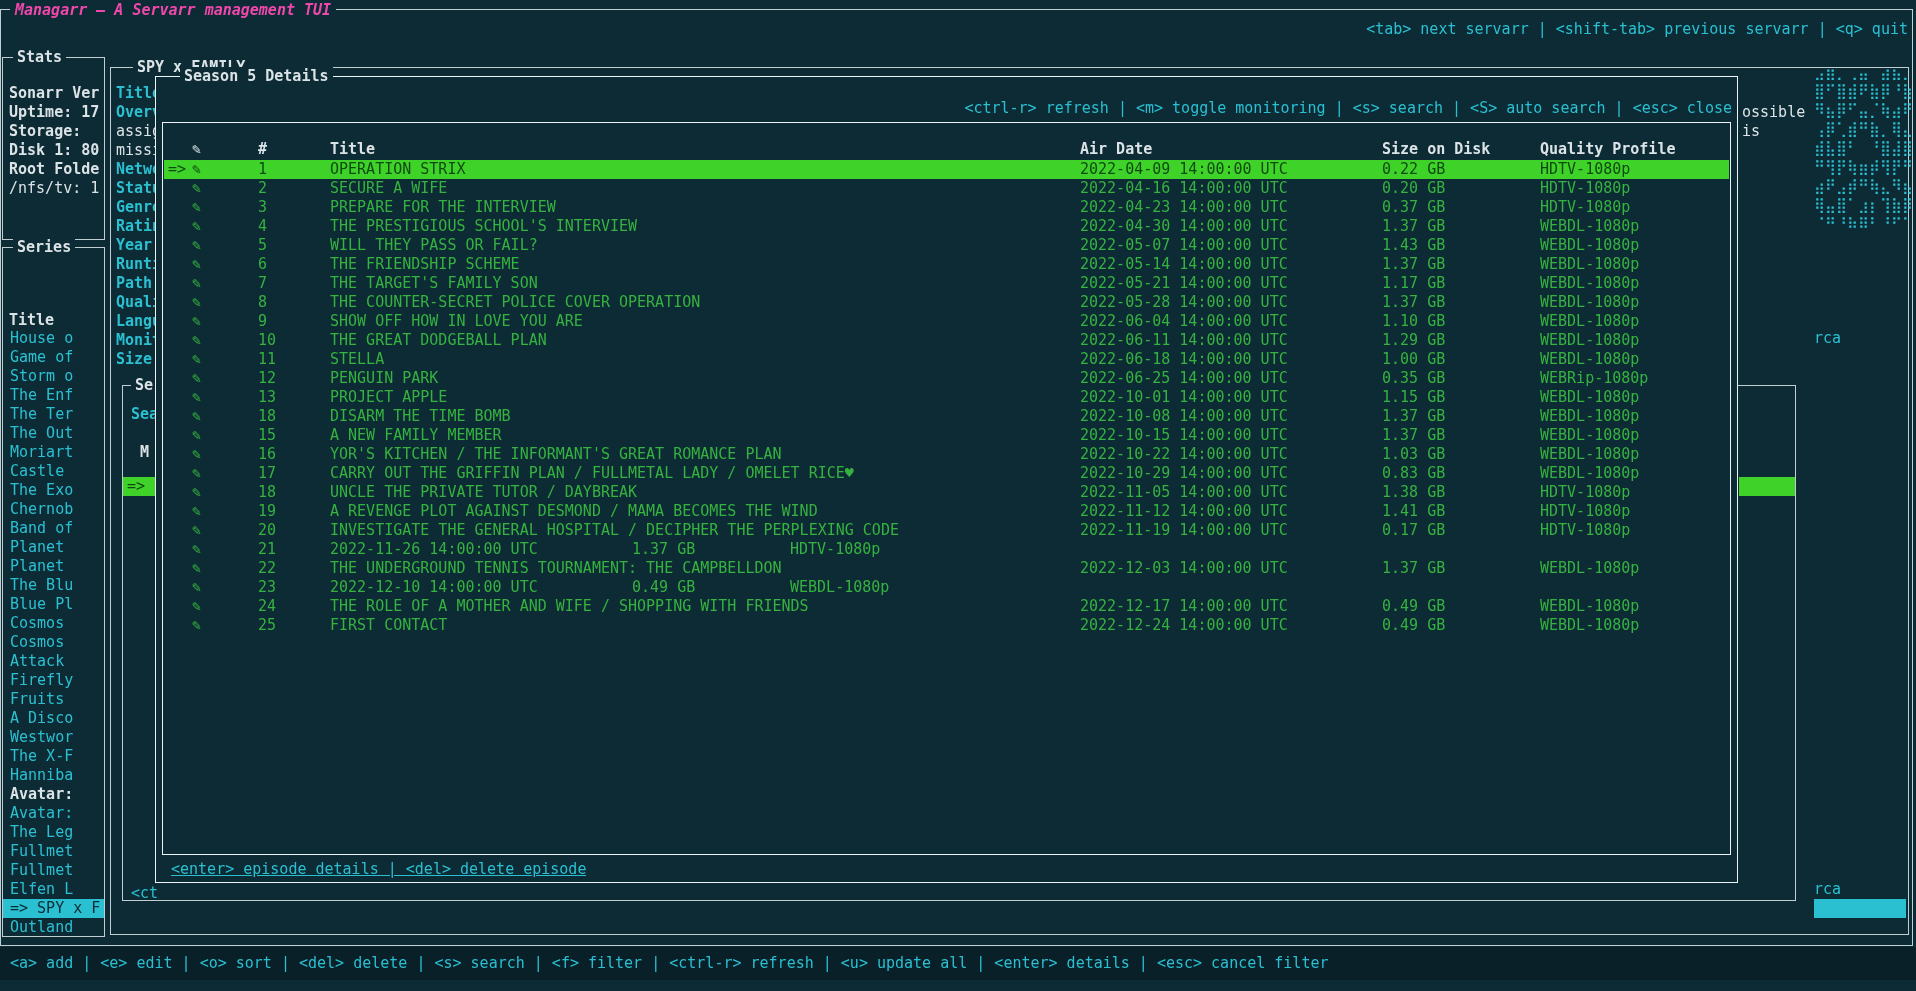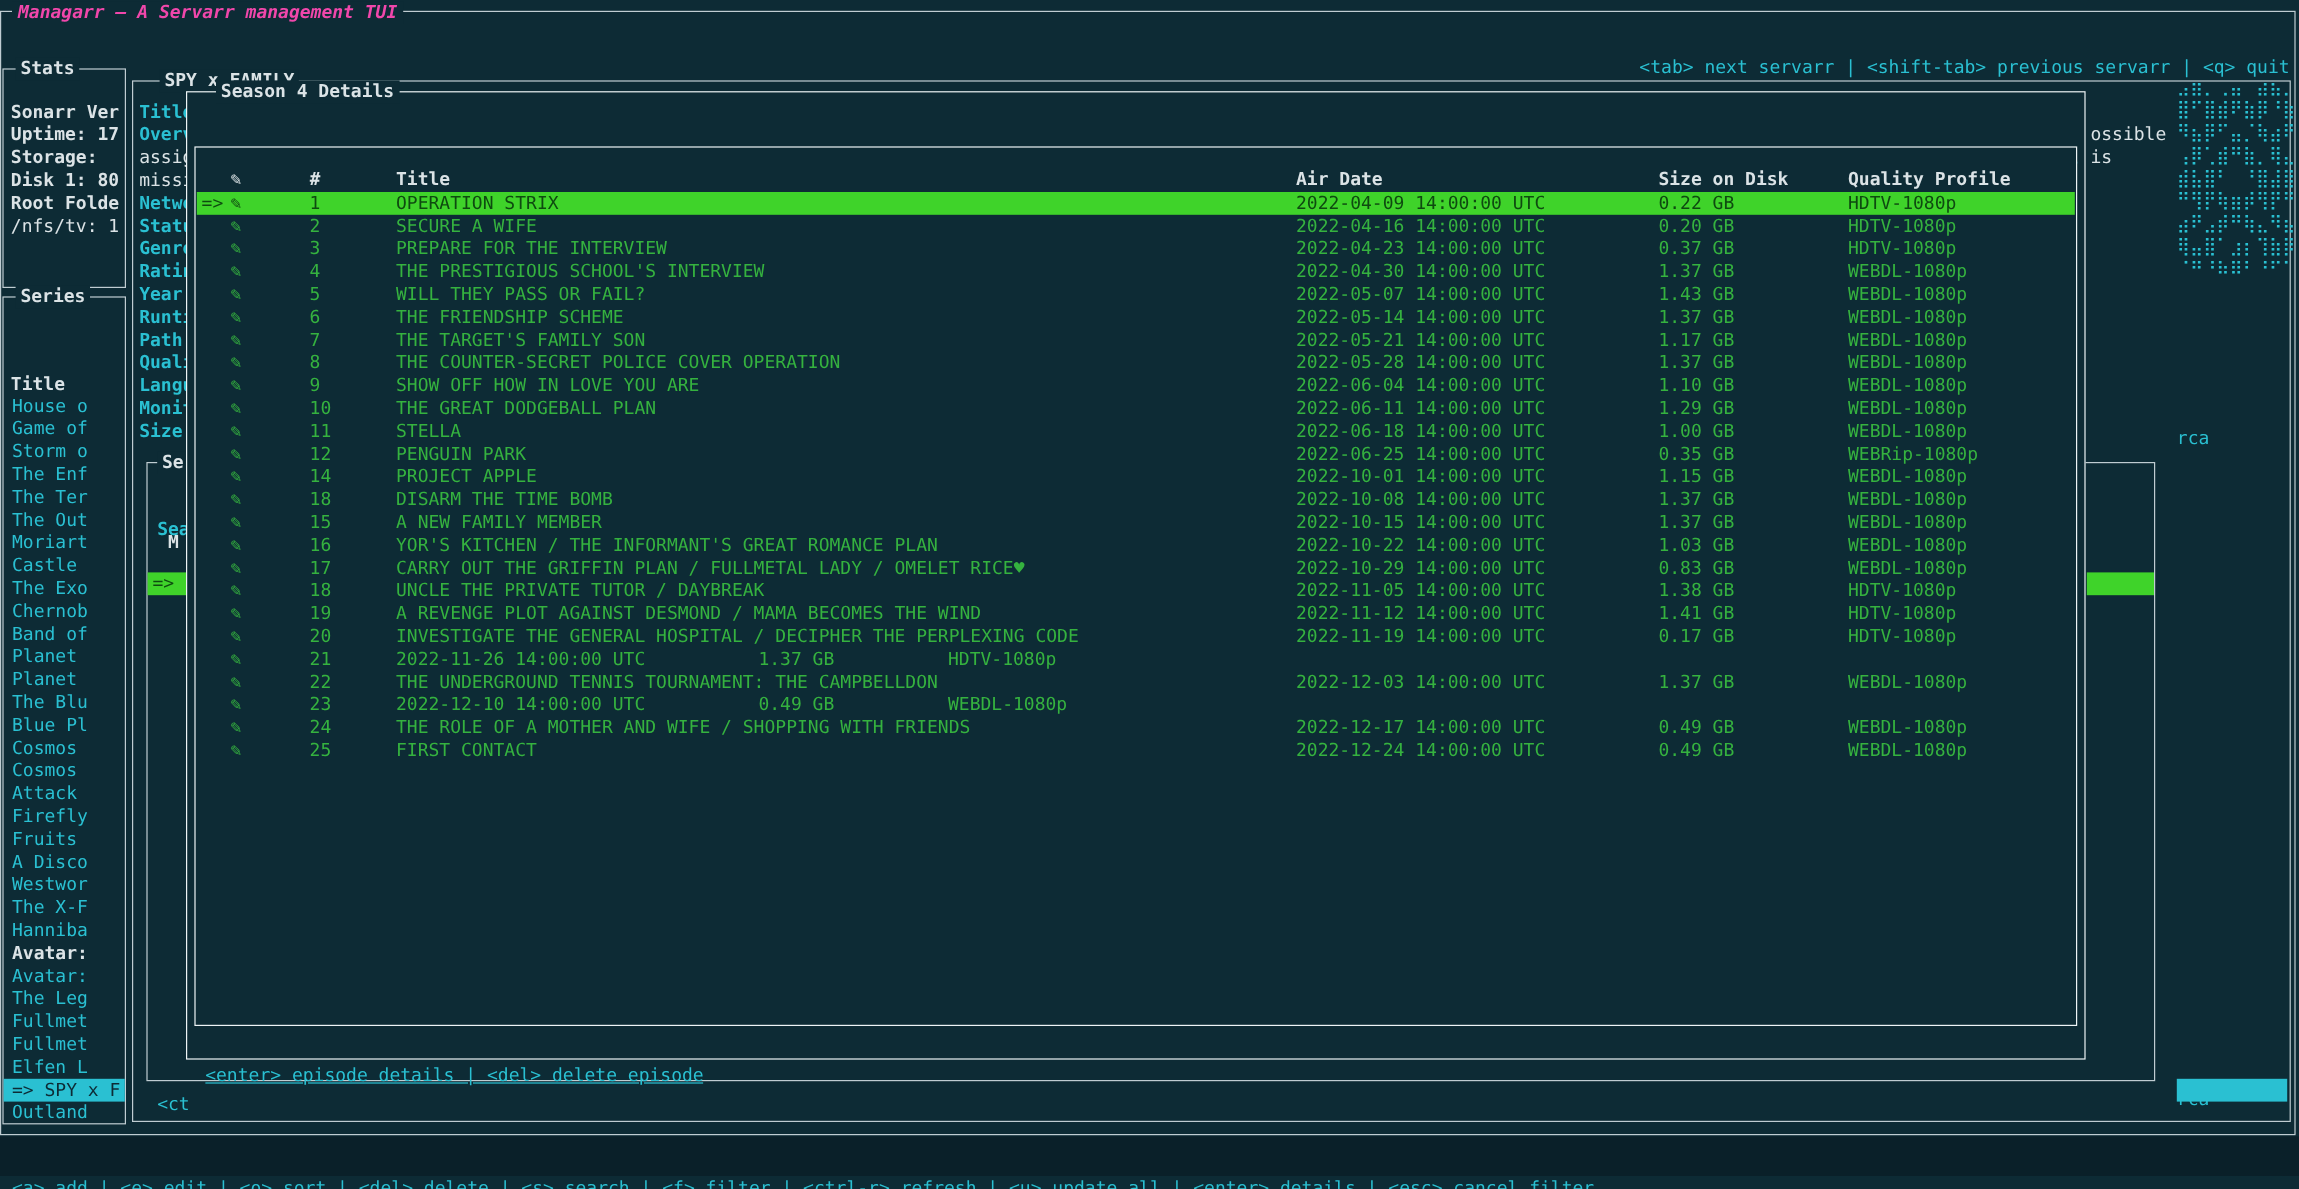--- a/index.html
+++ b/index.html
@@ -6,21 +6,21 @@
   html,body { background:#06161d; }
   .screen {
     position:relative; width:1916px; height:991px; overflow:hidden;
     background:var(--bg);
     font-family:"DejaVu Sans Mono", monospace;
     font-size:15px; line-height:19px; color:var(--white);
   }
   .abs { position:absolute; }
   .line { height:19px; white-space:pre; overflow:hidden; }
   .bold { font-weight:bold; }
-  .cyan { color:var(--cyan);margin-top:27px; }
+  .cyan { color:var(--cyan); }
   .white { color:var(--white); }
   .magenta { color:var(--magenta); font-style:italic; font-weight:bold; }
 
   .frame { position:absolute; border:1px solid var(--border); }
   .frame-bright { position:absolute; border:1px solid var(--border-bright); background:var(--bg); }
   .box-title {
     position:absolute; top:-10px; background:var(--bg); padding:0 4px;
     font-weight:bold; color:var(--white); white-space:pre; z-index:2;
   }
 
@@ -165,21 +165,21 @@
   <div class="frame" style="left:122px; top:385px; width:1674px; height:516px;">
     <span class="box-title" style="left:8px;">Se</span>
   </div>
   <div class="abs line cyan bold" style="left:131px; top:405px;">Sea</div>
   <div class="abs line bold white" style="left:140px; top:443px;">M</div>
   <div class="abs line chip-green" style="left:123px; top:477px; width:32px; padding-left:4px;">=&gt;</div>
   <div class="abs chip-green" style="left:1739px; top:477px; width:56px; height:19px;"></div>
   <div class="abs line cyan" style="left:131px; top:884px;">&lt;ct</div>
 
   <div class="frame-bright" style="left:155px; top:76px; width:1583px; height:807px; z-index:5;">
-    <span class="box-title" style="left:24px;">Season 4 Details</span>
+    <span class="box-title" style="left:24px;">Season 5 Details</span>
 
     <div class="abs line" style="left:43px; top:22px;">
       
     </div>
     <div class="abs line cyan" style="right:5px; top:22px;">&lt;ctrl-r&gt; refresh | &lt;m&gt; toggle monitoring | &lt;s&gt; search | &lt;S&gt; auto search | &lt;esc&gt; close</div>
 
     <div class="frame-bright" style="left:6px; top:45px; width:1569px; height:733px;">
       <div class="abs ep-row header" style="left:1px; top:17px; width:1565px;">
         <span class="c-prefix"></span>
         <span class="c-edit">✎</span>
@@ -294,21 +294,21 @@
             <span class="c-edit">✎</span>
             <span class="c-num">12</span>
             <span class="c-title">PENGUIN PARK</span>
             <span class="c-date">2022-06-25 14:00:00 UTC</span>
             <span class="c-size">0.35 GB</span>
             <span class="c-quality">WEBRip-1080p</span>
           </div>
           <div class="ep-row">
             <span class="c-prefix"></span>
             <span class="c-edit">✎</span>
-            <span class="c-num">14</span>
+            <span class="c-num">13</span>
             <span class="c-title">PROJECT APPLE</span>
             <span class="c-date">2022-10-01 14:00:00 UTC</span>
             <span class="c-size">1.15 GB</span>
             <span class="c-quality">WEBDL-1080p</span>
           </div>
           <div class="ep-row">
             <span class="c-prefix"></span>
             <span class="c-edit">✎</span>
             <span class="c-num">18</span>
             <span class="c-title">DISARM THE TIME BOMB</span>

